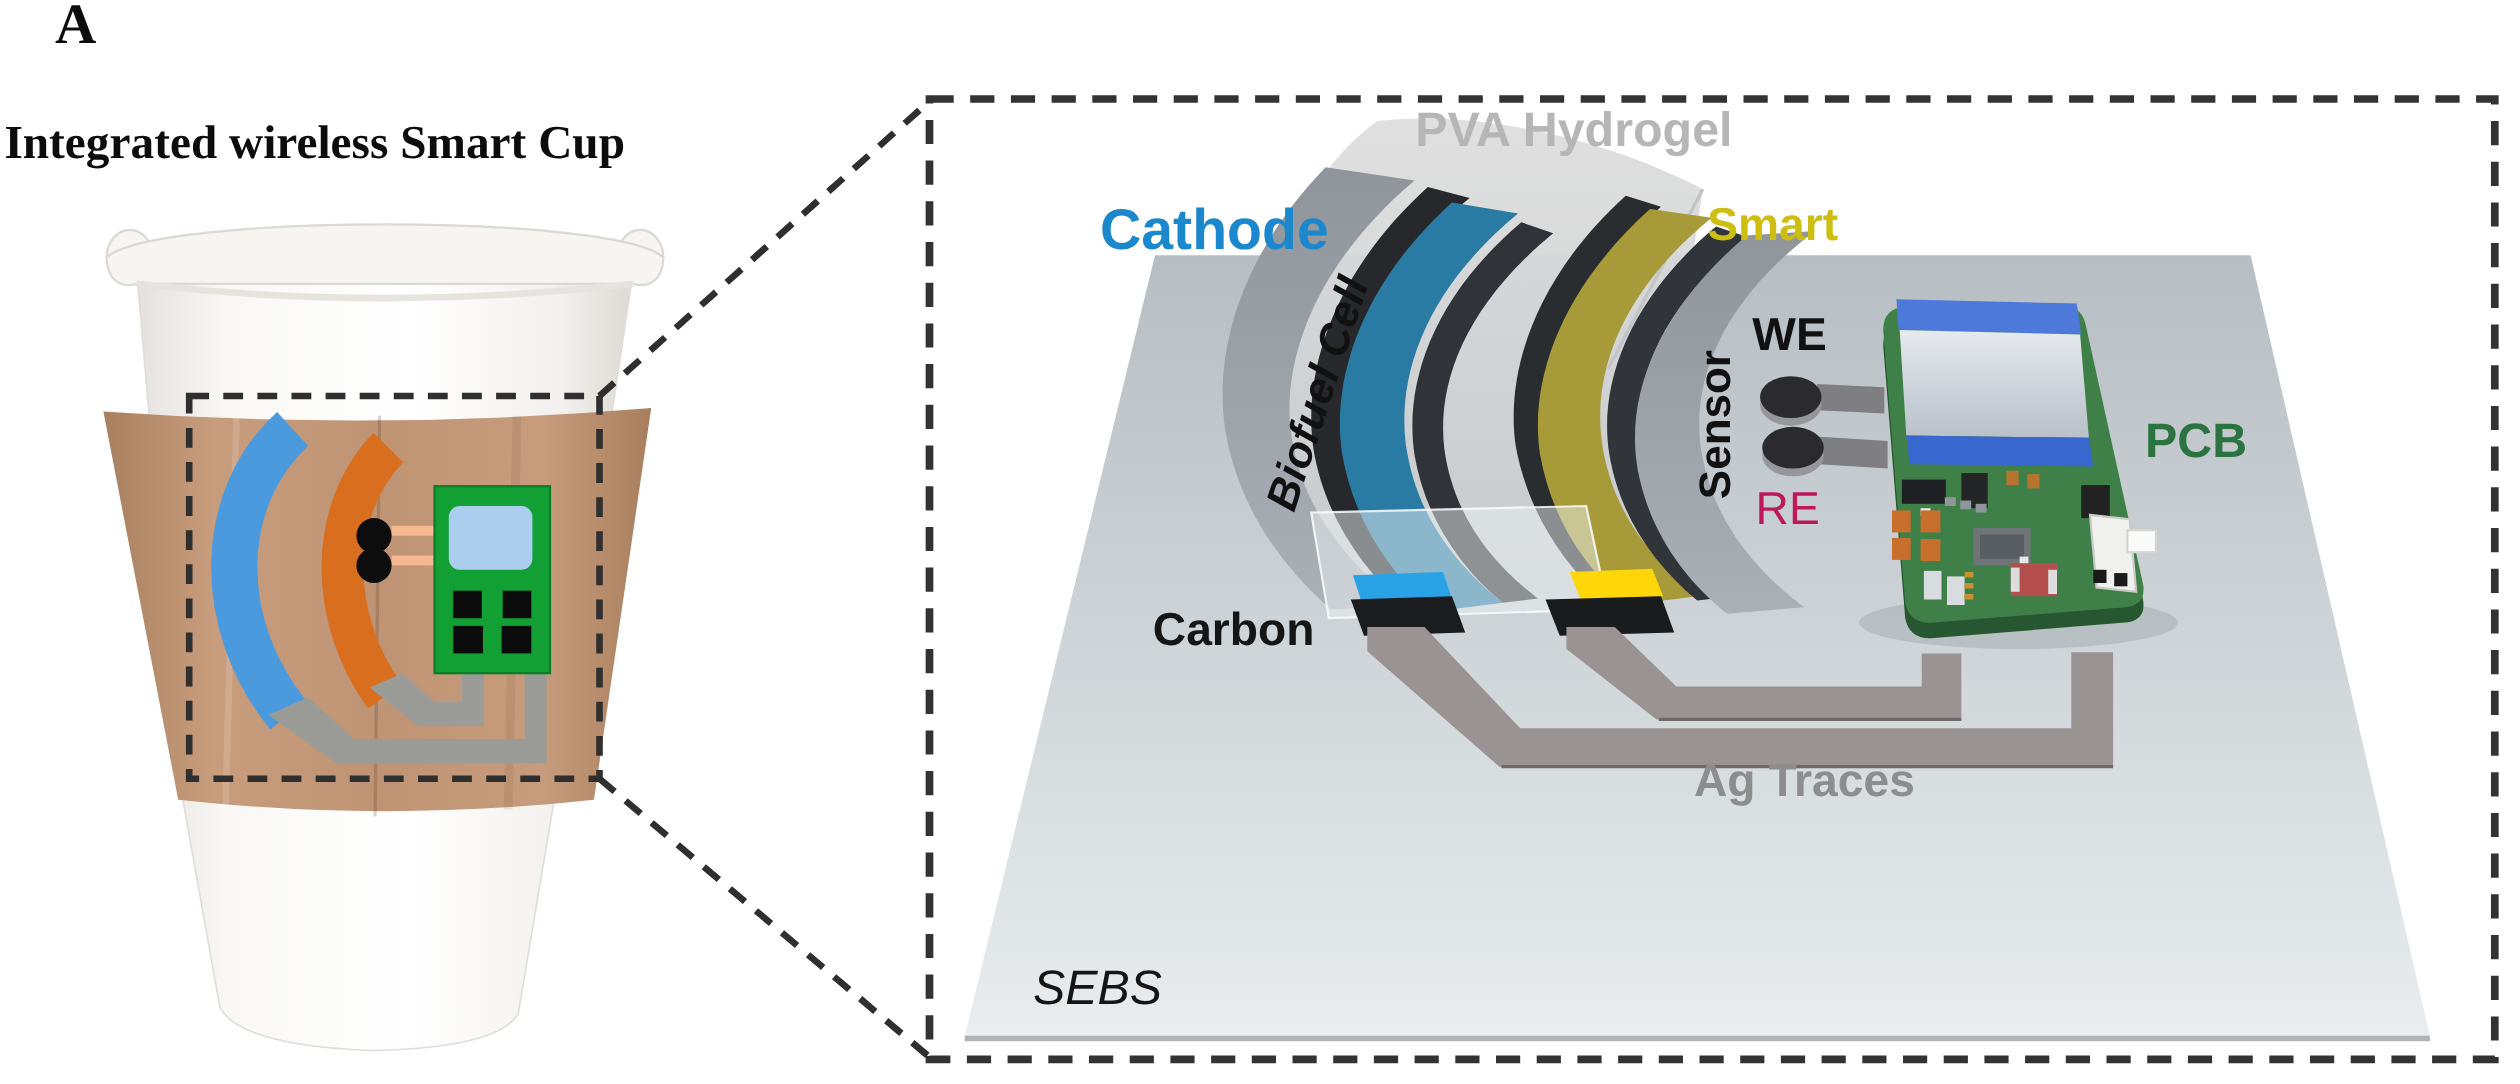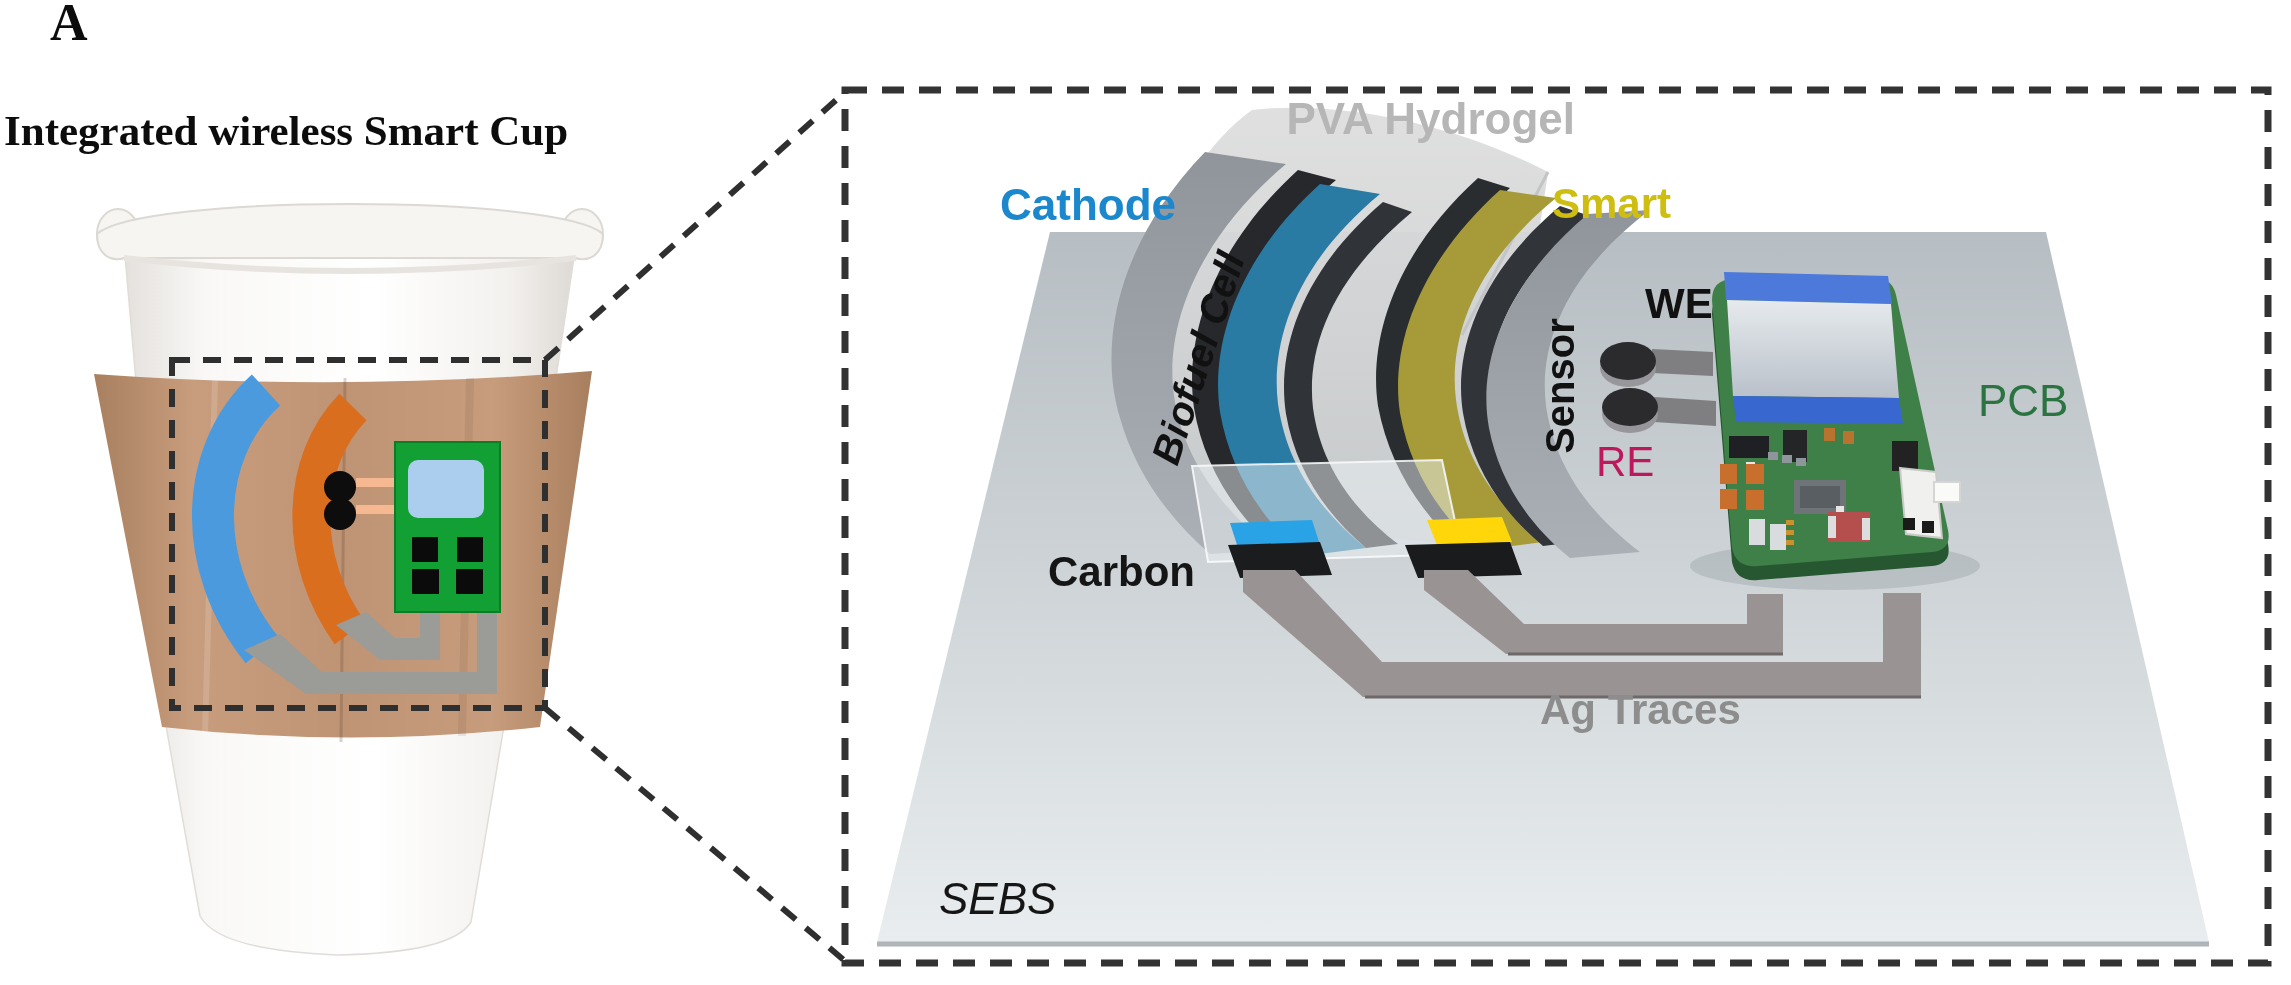--- a/index.html
+++ b/index.html
@@ -3,29 +3,29 @@
 <meta charset="utf-8">
 <style>
   html,body{margin:0;padding:0;background:#ffffff;}
   .stage{position:relative;width:2291px;height:985px;background:#ffffff;overflow:hidden;
          font-family:"Liberation Sans", sans-serif;}
   .art{position:absolute;left:0;top:0;}
   .lbl{position:absolute;white-space:nowrap;line-height:1.05;}
   .panel-a{left:50px;top:-4px;font-family:"Liberation Serif",serif;font-weight:700;font-size:52px;color:#0c0c0c;}
   .title{left:4px;top:108px;font-family:Liberation Serif, serif;font-weight:700;font-size:43px;color:#0c0c0c;}
   .pva{left:1225px;top:96px;width:350px;text-align:right;font-weight:700;font-size:44px;color:#b6b6b6;}
-  .cathode{left:1000px;top:182px;font-weight:700;font-size:44px;color:#1b87cc;}
+  .cathode{left:1000px;top:182px;font-weight:700;font-size:52px;color:#1b87cc;}
   .anode{left:1552px;top:182px;font-weight:700;font-size:42px;color:#cdbe11;}
   .biofuel{left:1198px;top:358px;font-weight:700;font-style:italic;font-size:40px;color:#111;
            transform:translate(-50%,-50%) rotate(-72deg);}
   .sensor{left:1560px;top:386px;font-weight:700;font-size:40px;color:#111;
           transform:translate(-50%,-50%) rotate(-90deg);}
-  .we{left:1645px;top:282px;font-weight:700;font-size:42px;color:#111;}
+  .we{left:1593px;top:282px;font-weight:700;font-size:42px;color:#111;}
   .re{left:1596px;top:440px;font-weight:400;font-size:42px;color:#be185d;}
-  .pcb{left:1950px;top:378px;font-weight:400;font-size:44px;color:#2b7340;margin-left:28px;}
+  .pcb{left:1950px;top:378px;font-weight:700;font-size:44px;color:#2b7340;}
   .carbon{left:1048px;top:550px;font-weight:700;font-size:42px;color:#151515;}
   .ag{left:1540px;top:688px;font-weight:700;font-size:42px;color:#8d8d8d;}
   .sebs{left:939px;top:876px;font-weight:400;font-style:italic;font-size:44px;color:#151515;}
 </style>
 </head>
 <body>
 
 <div class="stage">
 
 <svg class="art" width="2291" height="985" viewBox="0 0 2291 985">

